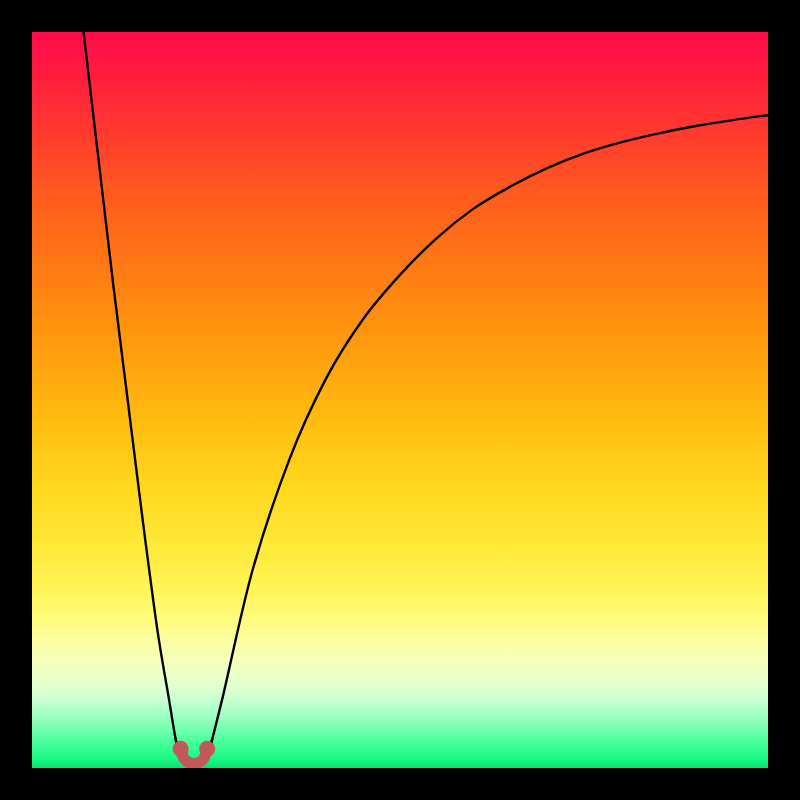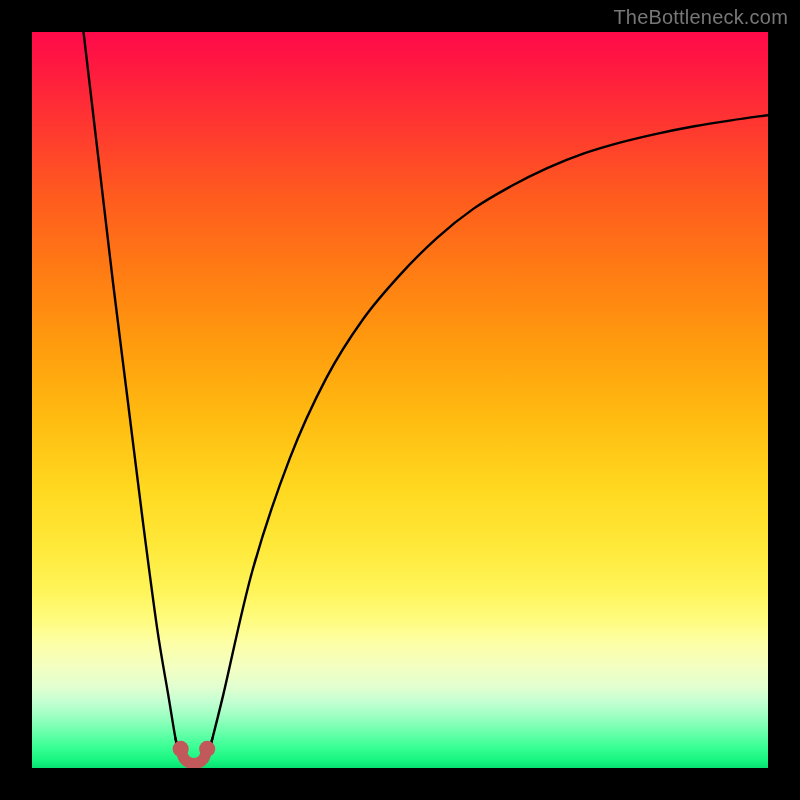--- a/index.html
+++ b/index.html
@@ -64,21 +64,20 @@
     font-size: 20px;
     font-weight: 500;
     letter-spacing: 0.2px;
     user-select: none;
   }
 </style>
 </head>
 <body>
 
 <div class="frame">
-  <div class="watermark">TheBottleneck.com</div>
   <div class="plot">
     <div class="gradient"></div>
     <svg class="curves" viewBox="0 0 736 736" preserveAspectRatio="none">
       <g id="curve-layer">
           <path d="M51.52 0.00 C53.97 20.85, 61.33 83.41, 66.24 125.12 C71.15 166.83, 76.05 209.76, 80.96 250.24 C85.87 290.72, 90.77 328.75, 95.68 368.00 C100.59 407.25, 105.49 447.73, 110.40 485.76 C115.31 523.79, 120.83 566.72, 125.12 596.16 C129.41 625.60, 133.09 644.00, 136.16 662.40 C139.23 680.80, 141.68 696.75, 143.52 706.56 C145.36 716.37, 146.59 718.83, 147.20 721.28" fill="none" stroke="#000" stroke-width="2.4" stroke-linecap="round"></path>
           <path d="M143.52 706.56 C144.13 709.01, 145.97 717.60, 147.20 721.28 C148.43 724.96, 149.65 726.80, 150.88 728.64 C152.11 730.48, 153.33 731.46, 154.56 732.32 C155.79 733.18, 157.01 733.55, 158.24 733.79 C159.47 734.04, 160.69 733.79, 161.92 733.79 C163.15 733.79, 164.37 734.04, 165.60 733.79 C166.83 733.55, 168.05 733.18, 169.28 732.32 C170.51 731.46, 171.73 730.48, 172.96 728.64 C174.19 726.80, 175.41 724.96, 176.64 721.28 C177.87 717.60, 179.71 709.01, 180.32 706.56" fill="none" stroke="#000" stroke-width="2.4" stroke-linecap="round"></path>
           <path d="M176.64 721.28 C179.09 711.47, 184.00 693.07, 191.36 662.40 C198.72 631.73, 209.76 576.53, 220.80 537.28 C231.84 498.03, 245.33 458.77, 257.60 426.88 C269.87 394.99, 282.13 369.23, 294.40 345.92 C306.67 322.61, 318.93 304.21, 331.20 287.04 C343.47 269.87, 355.73 256.37, 368.00 242.88 C380.27 229.39, 392.53 217.12, 404.80 206.08 C417.07 195.04, 429.33 185.23, 441.60 176.64 C453.87 168.05, 466.13 161.31, 478.40 154.56 C490.67 147.81, 502.93 141.68, 515.20 136.16 C527.47 130.64, 539.73 125.73, 552.00 121.44 C564.27 117.15, 576.53 113.71, 588.80 110.40 C601.07 107.09, 613.33 104.27, 625.60 101.57 C637.87 98.87, 650.13 96.42, 662.40 94.21 C674.67 92.00, 686.93 90.16, 699.20 88.32 C711.47 86.48, 729.87 84.03, 736.00 83.17" fill="none" stroke="#000" stroke-width="2.4" stroke-linecap="round"></path>
         </g>
       <g id="valley-layer">
           <path d="M148.67 716.86 C149.16 718.34, 150.39 723.49, 151.62 725.70 C152.84 727.90, 154.31 729.13, 156.03 730.11 C157.75 731.09, 159.96 731.58, 161.92 731.58 C163.88 731.58, 166.09 731.09, 167.81 730.11 C169.53 729.13, 171.00 727.90, 172.22 725.70 C173.45 723.49, 174.68 718.34, 175.17 716.86" fill="none" stroke="#c1595b" stroke-width="11.04" stroke-linecap="round"></path>

